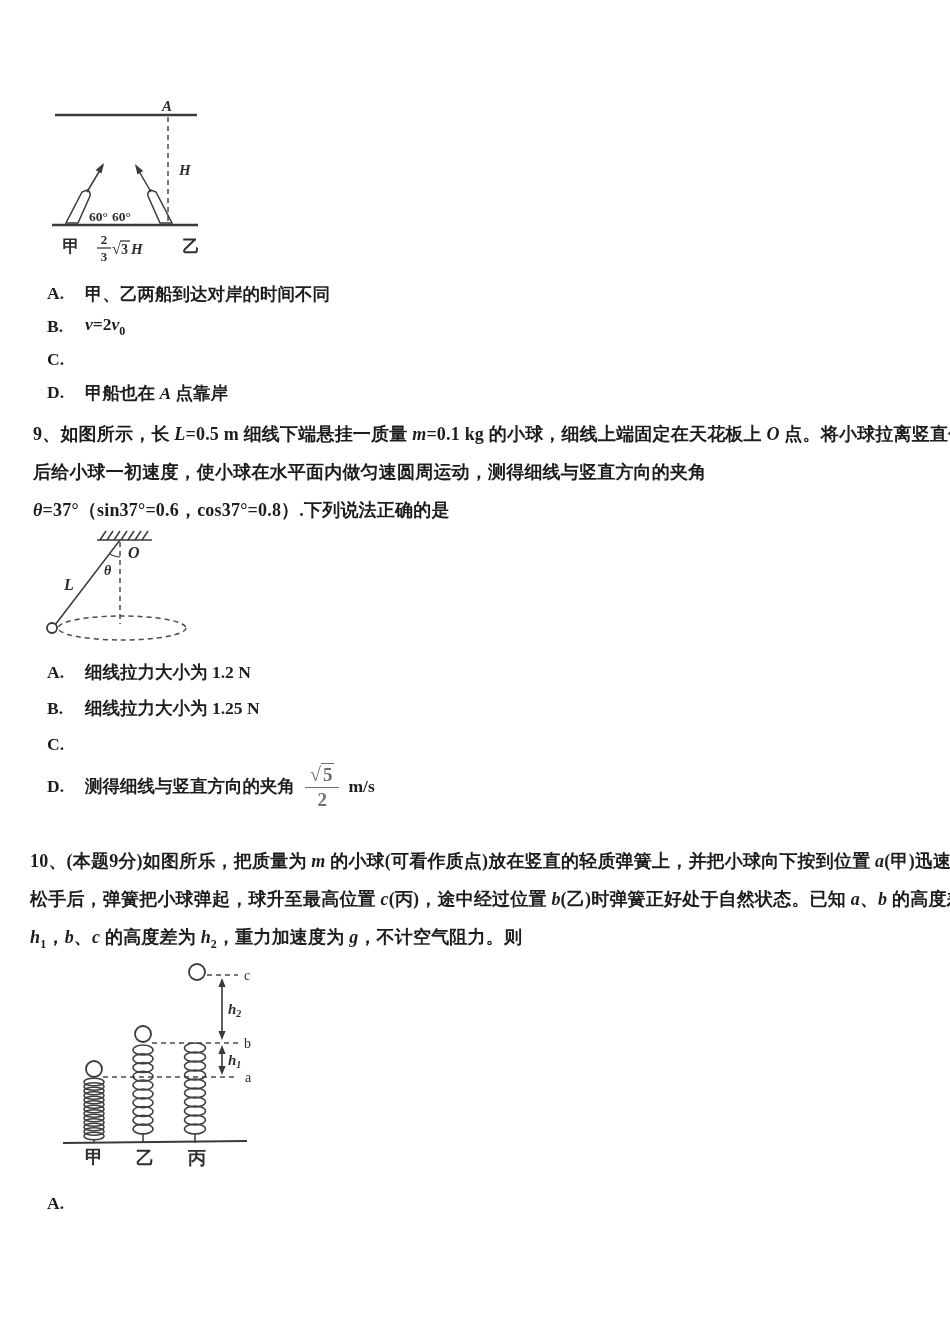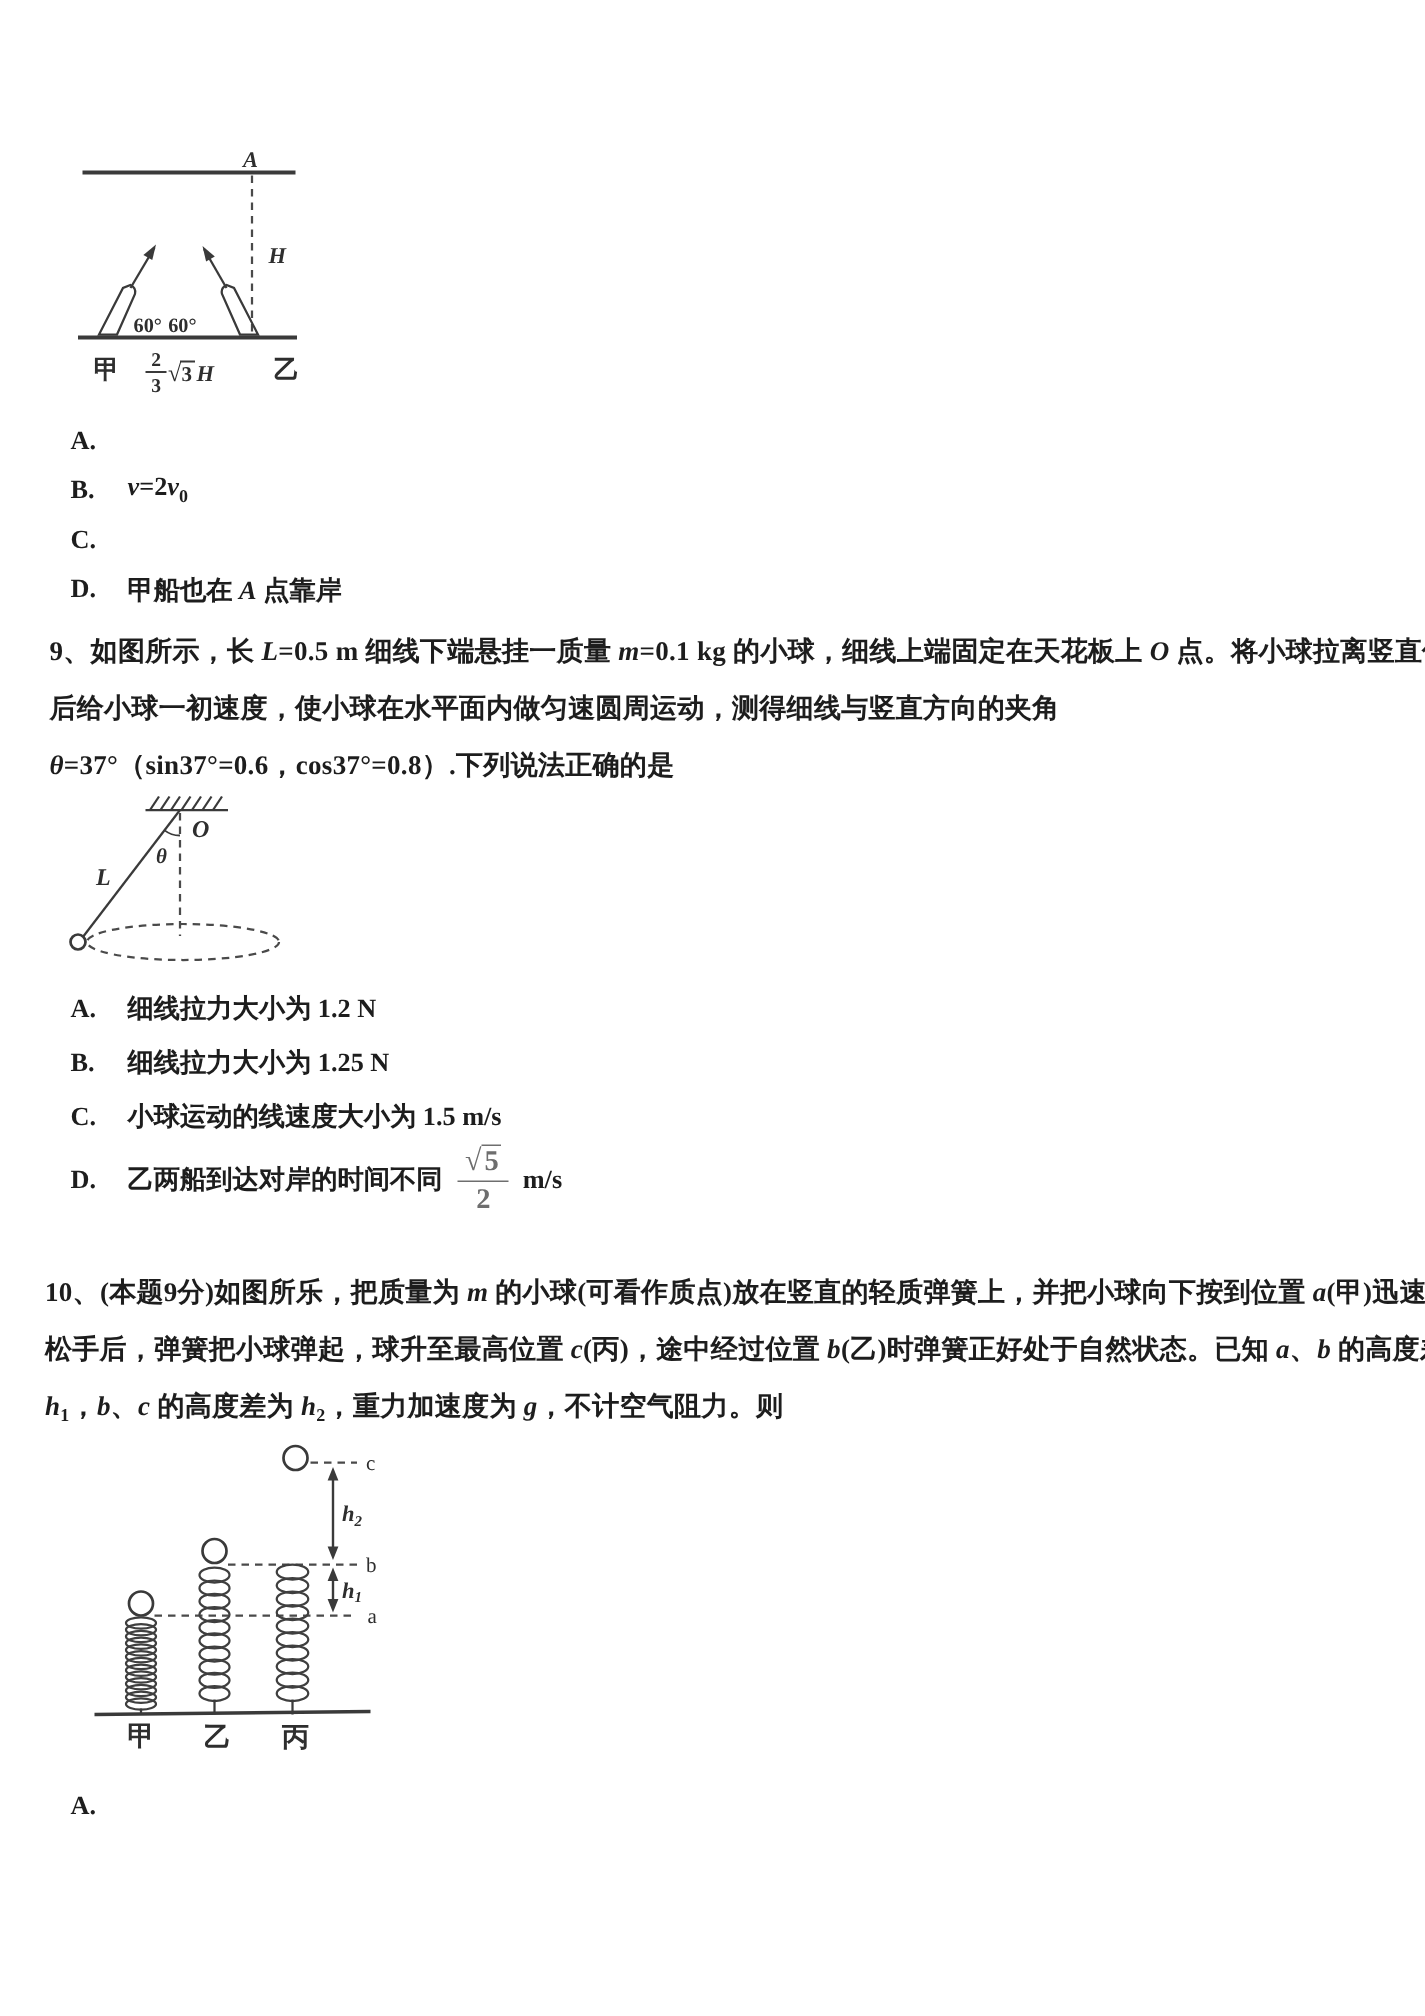--- a/index.html
+++ b/index.html
@@ -66,20 +66,21 @@
     <line class="dline" x1="74" y1="149" x2="84" y2="149" stroke-width="1.3"></line>
     <text x="75" y="162" font-size="14" font-weight="bold">3</text>
     <text x="85" y="162" font-size="15" font-weight="bold" font-style="italic">H</text>
   </g>
   <text x="145" y="160" font-size="17" font-weight="600" text-anchor="middle">乙</text>
 </svg>
 
 <div class="abs optlist-q8" style="left:47px;top:277px">
   <div class="opt">
     <span class="letter">A.</span>
+    <span>甲、乙两船到达对岸的时间不同</span>
   </div>
   <div class="opt">
     <span class="letter">B.</span>
     <span><i>v</i>=2<i>v</i><sub>0</sub></span>
   </div>
   <div class="opt">
     <span class="letter">C.</span>
   </div>
   <div class="opt">
     <span class="letter">D.</span>
@@ -124,27 +125,26 @@
   <div class="opt">
     <span class="letter">A.</span>
     <span>细线拉力大小为 1.2 N</span>
   </div>
   <div class="opt">
     <span class="letter">B.</span>
     <span>细线拉力大小为 1.25 N</span>
   </div>
   <div class="opt">
     <span class="letter">C.</span>
-    <span>小球运动的线速度大小为 1.5 m/s</span>
   </div>
 </div>
 
 <div class="abs opt optD" style="left:47px;top:756px">
   <span class="letter">D.</span>
-  <span>乙两船到达对岸的时间不同</span>
+  <span>测得细线与竖直方向的夹角</span>
   <span class="vfrac">
     <span class="num">
       <span class="rad">√</span>
       <span class="radicand">5</span>
     </span>
     <span class="den">2</span>
   </span>
   <span>m/s</span>
 </div>
 

